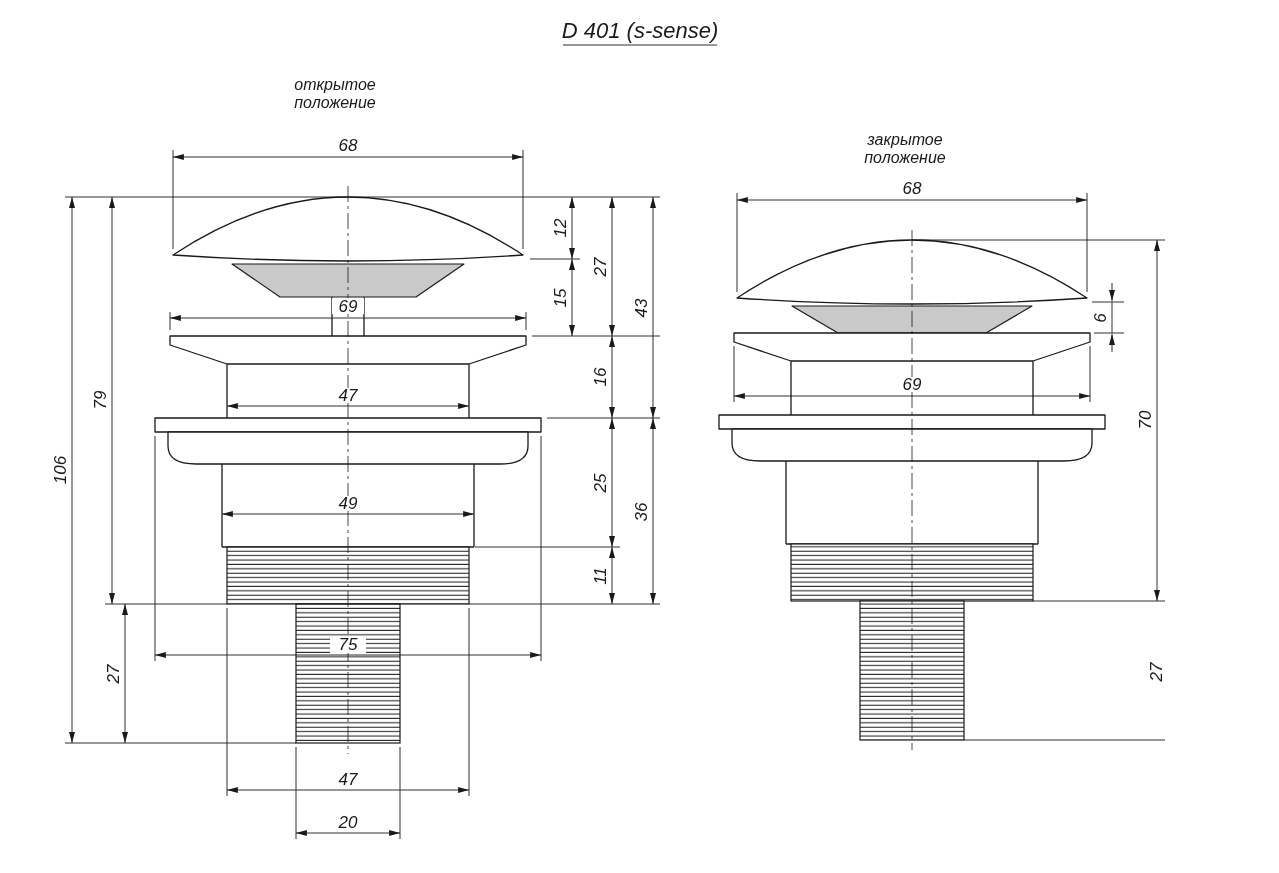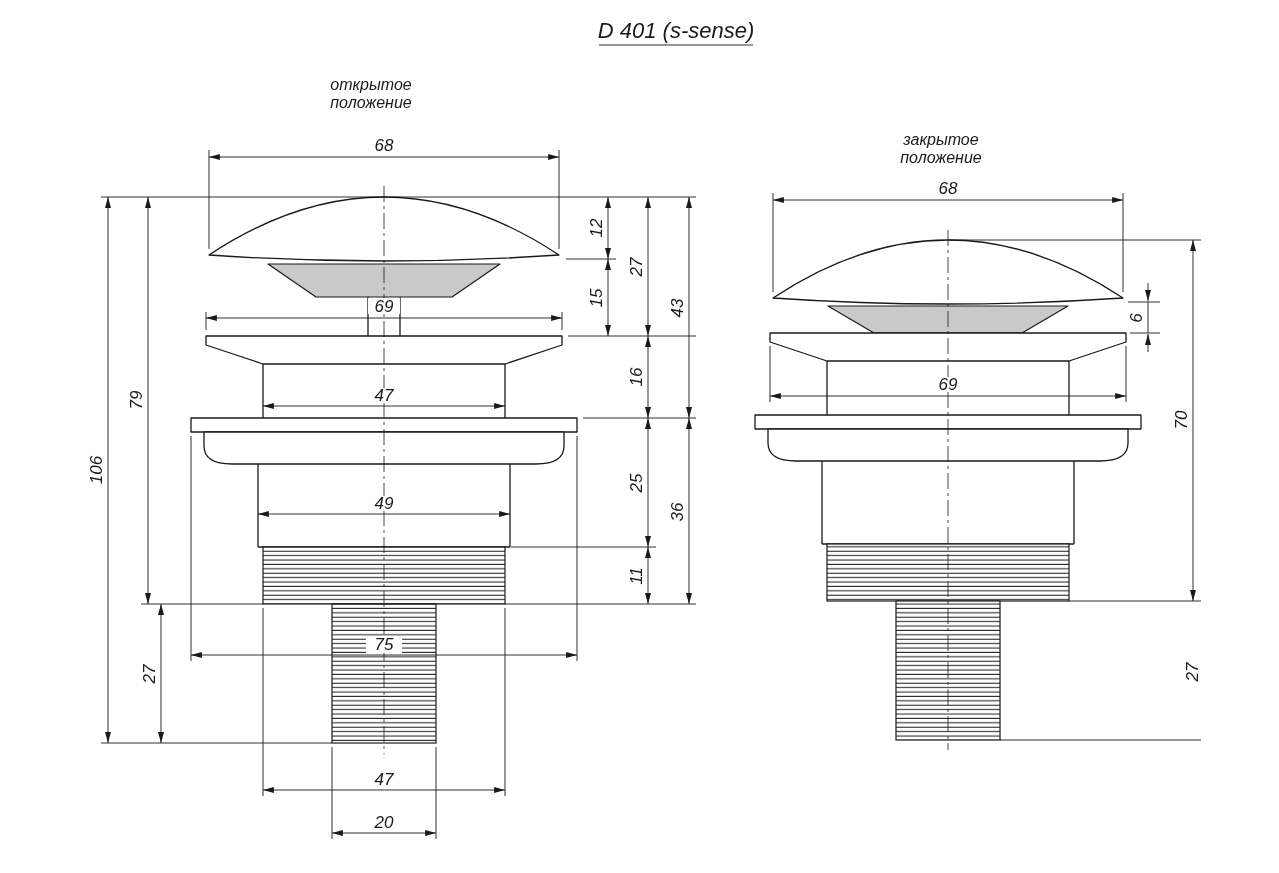--- a/index.html
+++ b/index.html
@@ -1,16 +1,16 @@
 <!DOCTYPE html>
 <html><head>
 <meta charset="utf-8">
 <style>
   html,body{margin:0;padding:0;background:#ffffff;}
-  .page{width:1165px;height:873px;background:#ffffff;position:relative;overflow:hidden;padding-left:36px;}
+  .page{width:1165px;height:873px;background:#ffffff;position:relative;overflow:hidden;}
   svg{display:block;}
   text{font-family:"Liberation Sans","DejaVu Sans",sans-serif;font-style:italic;fill:#1a1a1a;font-size:17px;}
   .title-text{font-size:22px;}
   .view-label{font-size:16px;}
   .geo{stroke:#1a1a1a;stroke-width:1.3;fill:none;stroke-linejoin:round;}
   .geof{stroke:#1a1a1a;stroke-width:1.3;fill:#ffffff;stroke-linejoin:round;}
   .gasket{stroke:#1a1a1a;stroke-width:1.2;fill:#c9c9c9;stroke-linejoin:round;}
   .thr{stroke:#1a1a1a;stroke-width:1.2;fill:url(#thr);}
   .dim{stroke:#1a1a1a;stroke-width:0.9;fill:none;}
   .cl{stroke:#1a1a1a;stroke-width:0.8;stroke-dasharray:16 4 3 4;fill:none;}

